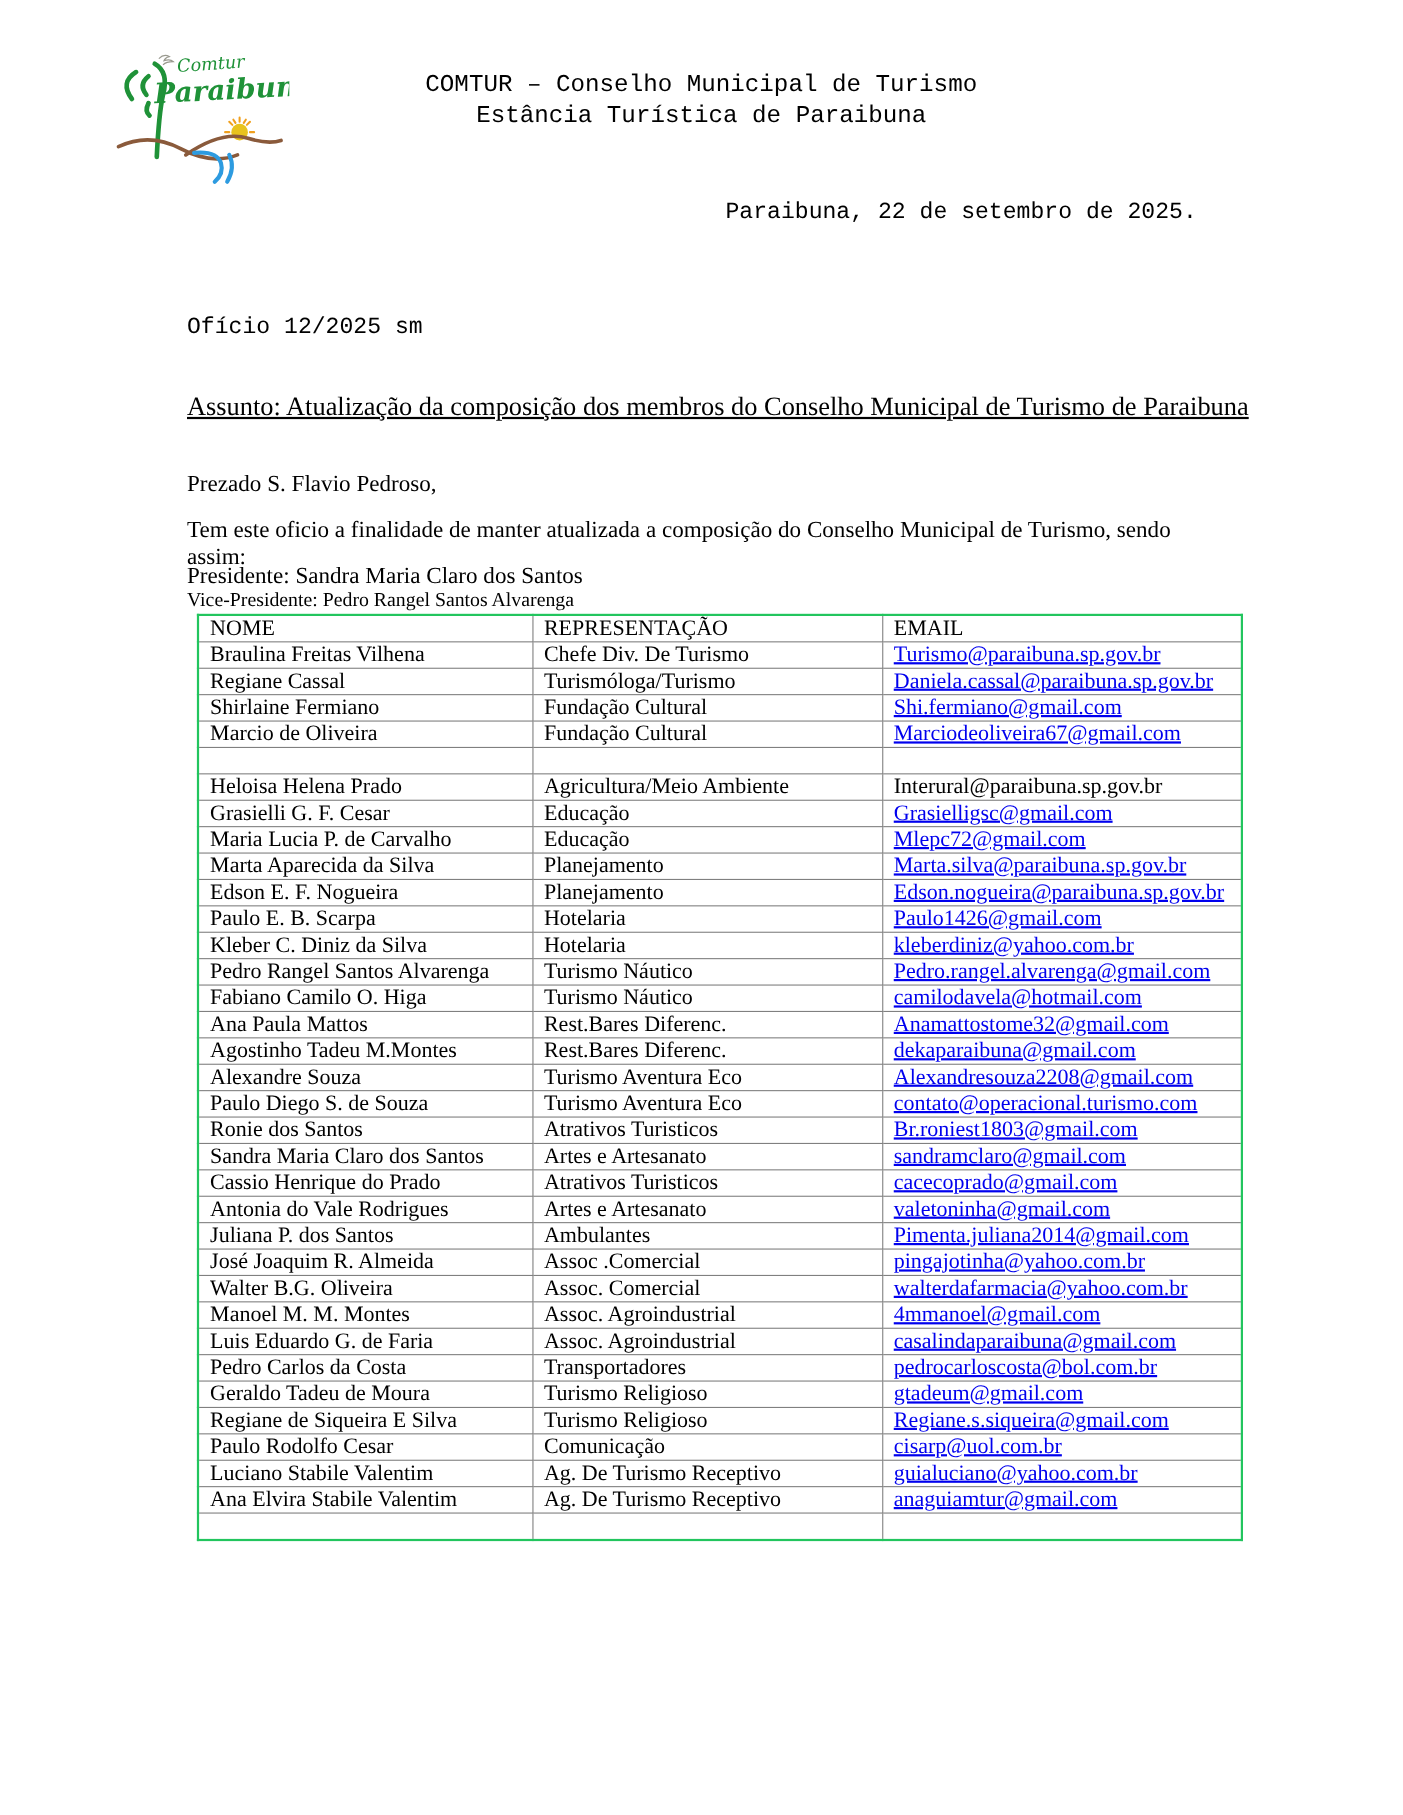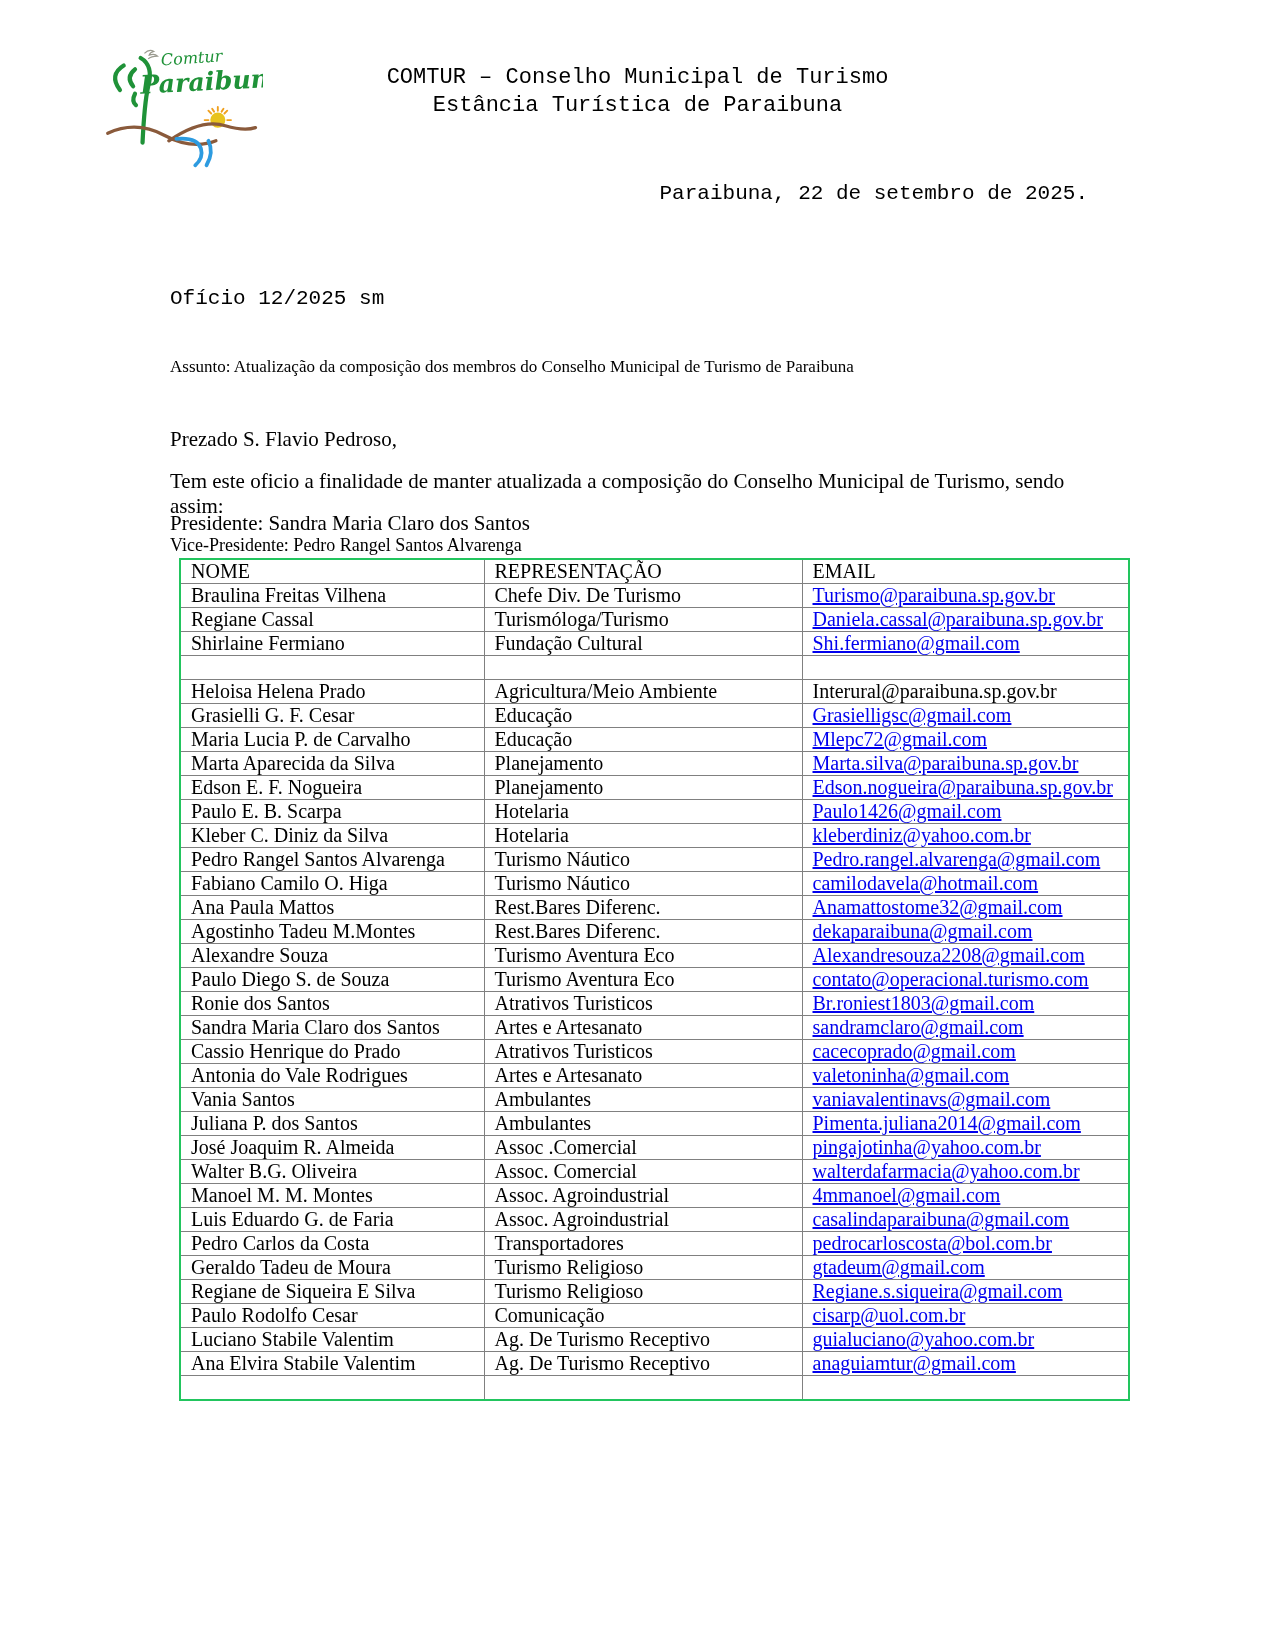--- a/index.html
+++ b/index.html
@@ -15,21 +15,21 @@
   .logo{position:absolute;left:103px;top:42px;width:160px;height:128px;}
   .title-block{
     position:absolute;left:0;top:64px;width:100%;
     text-align:center;font-size:22px;line-height:28px;color:#000;
   }
   .date-line{
     position:absolute;top:182px;right:187px;
     font-size:21px;
   }
   .oficio-line{position:absolute;left:170px;top:287px;font-size:21px;}
-  .subject-line{position:absolute;left:170px;top:357px;font-size:17px;}
+  .subject-line{position:absolute;left:170px;top:357px;font-size:24px;text-decoration:underline;}
   .salutation-line{position:absolute;left:170px;top:427px;font-size:21px;}
   .body-par{position:absolute;left:170px;top:469px;width:950px;font-size:21px;}
   .president-line{position:absolute;left:170px;top:511px;font-size:21px;}
   .vice-president-line{position:absolute;left:170px;top:535px;font-size:18px;}
 
   table.members{
     position:absolute;left:179px;top:558px;
     width:949px;
     border-collapse:collapse;
     table-layout:fixed;
@@ -143,20 +143,25 @@
       <td>Turismóloga/Turismo</td>
       <td><a class="email email-link">Daniela.cassal@paraibuna.sp.gov.br</a></td>
     </tr>
 
     <tr>
       <td>Shirlaine Fermiano</td>
       <td>Fundação Cultural</td>
       <td><a class="email email-link">Shi.fermiano@gmail.com</a></td>
     </tr>
 
+    <tr>
+      <td>Marcio de Oliveira</td>
+      <td>Fundação Cultural</td>
+      <td><a class="email email-link">Marciodeoliveira67@gmail.com</a></td>
+    </tr>
 
     <tr>
       <td></td>
       <td></td>
       <td><a class="email"></a></td>
     </tr>
 
     <tr>
       <td>Heloisa Helena Prado</td>
       <td>Agricultura/Meio Ambiente</td>
@@ -252,25 +257,20 @@
       <td>Atrativos Turisticos</td>
       <td><a class="email email-link">cacecoprado@gmail.com</a></td>
     </tr>
 
     <tr>
       <td>Antonia do Vale Rodrigues</td>
       <td>Artes e Artesanato</td>
       <td><a class="email email-link">valetoninha@gmail.com</a></td>
     </tr>
 
-    <tr>
-      <td>Vania Santos</td>
-      <td>Ambulantes</td>
-      <td><a class="email email-link">vaniavalentinavs@gmail.com</a></td>
-    </tr>
 
     <tr>
       <td>Juliana P. dos Santos</td>
       <td>Ambulantes</td>
       <td><a class="email email-link">Pimenta.juliana2014@gmail.com</a></td>
     </tr>
 
     <tr>
       <td>José Joaquim R. Almeida</td>
       <td>Assoc .Comercial</td>

